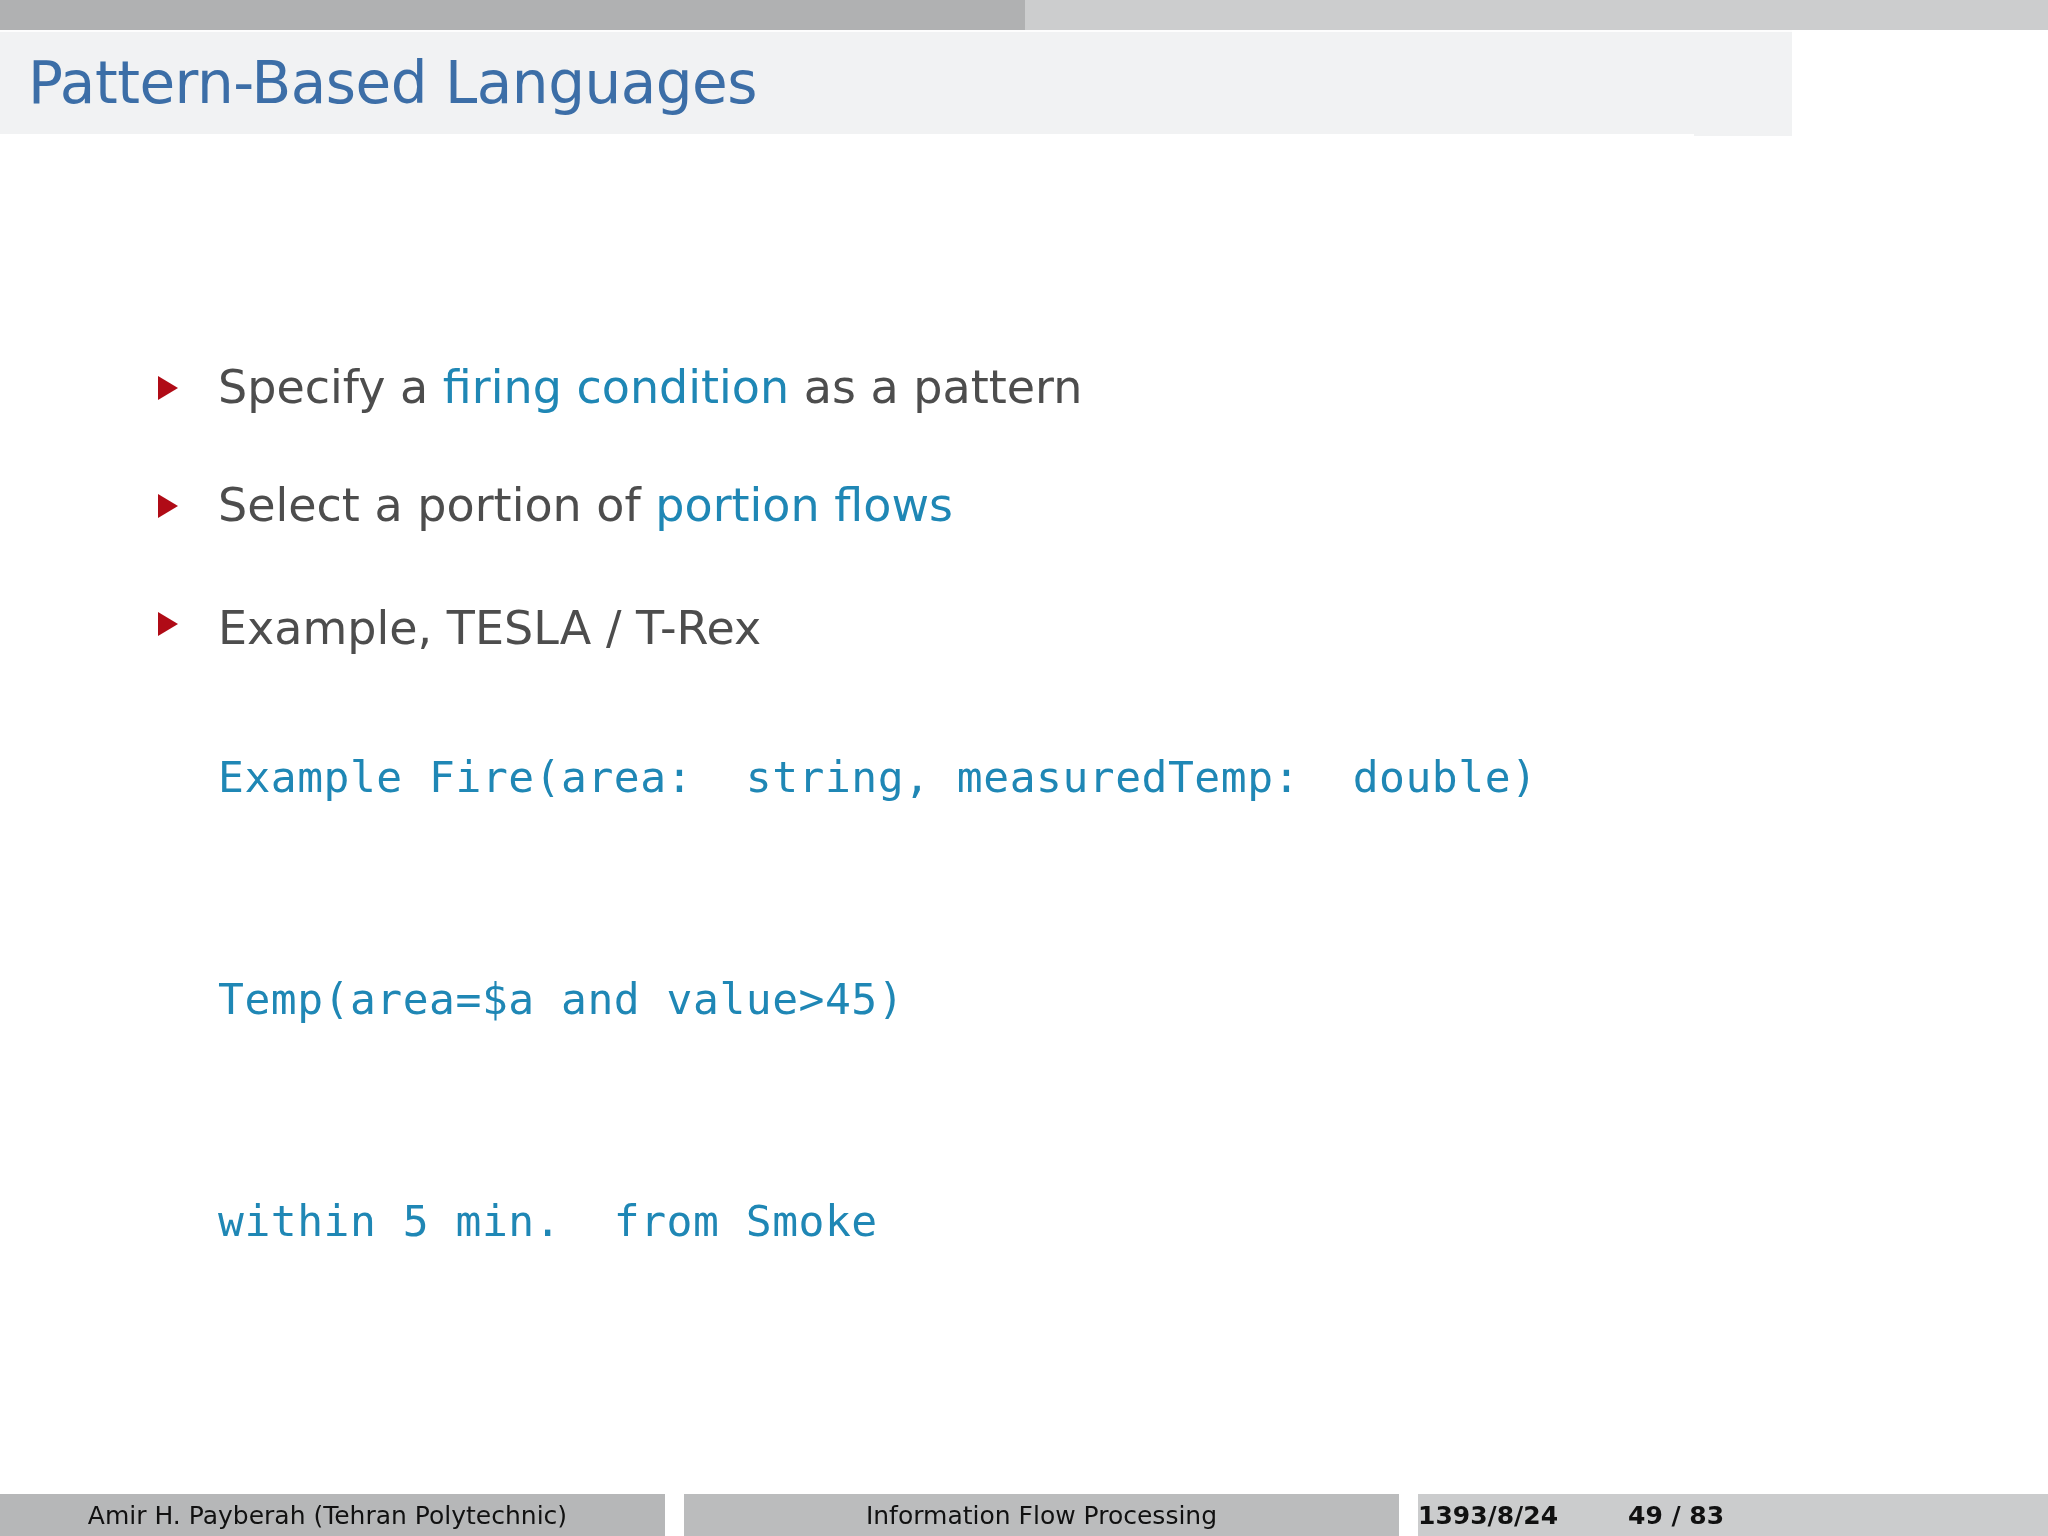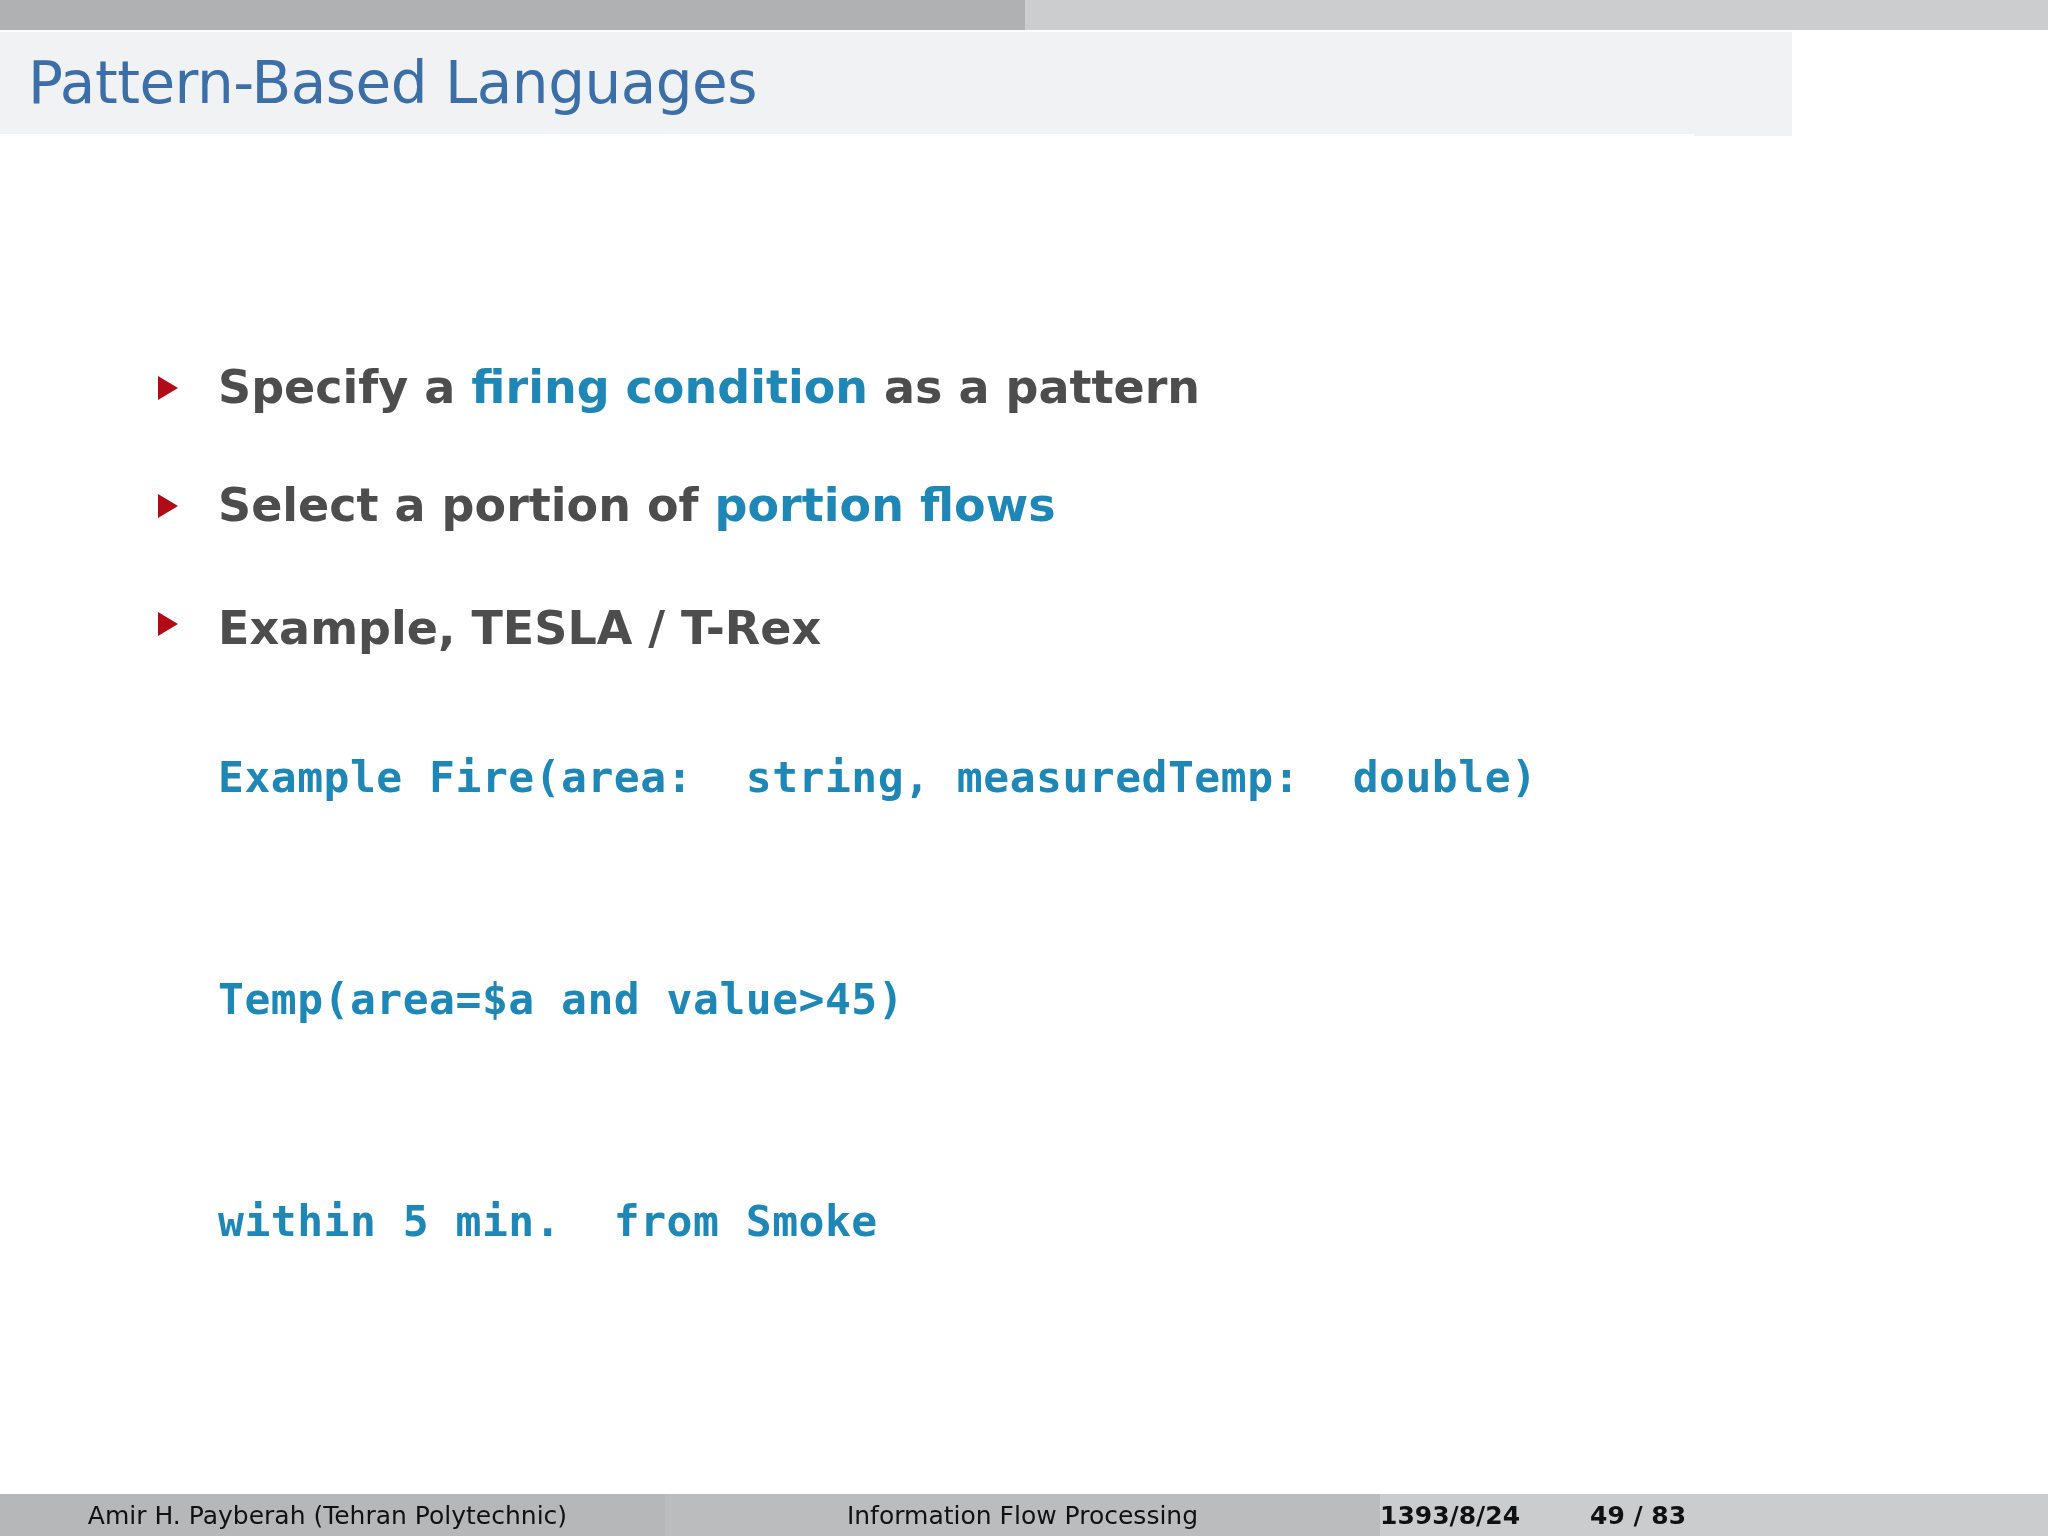--- a/index.html
+++ b/index.html
@@ -62,21 +62,20 @@
     white-space: nowrap;
   }
 
   
   .body {
     position: absolute;
     top: 134px; left: 0;
     width: 1694px;
     height: 1360px;
     background: #ffffff;
-    font-weight: bold;
   }
 
   .bullet-list {
     position: absolute;
     left: 150px;
     top: 222px;
     width: 1800px;
   }
 
   .bullet {
@@ -121,20 +120,21 @@
   .footer {
     position: absolute;
     left: 0;
     bottom: 0;
     width: 2048px;
     height: 42px;
     display: flex;
     font-family: "DejaVu Sans", sans-serif;
     font-size: 25px;
     color: #111111;
+    gap: 19px;
   }
   .foot-seg {
     height: 100%;
     display: flex;
     align-items: center;
     box-sizing: border-box;
   }
   .foot-author {
     width: 665px;
     background: #b6b7b8;

